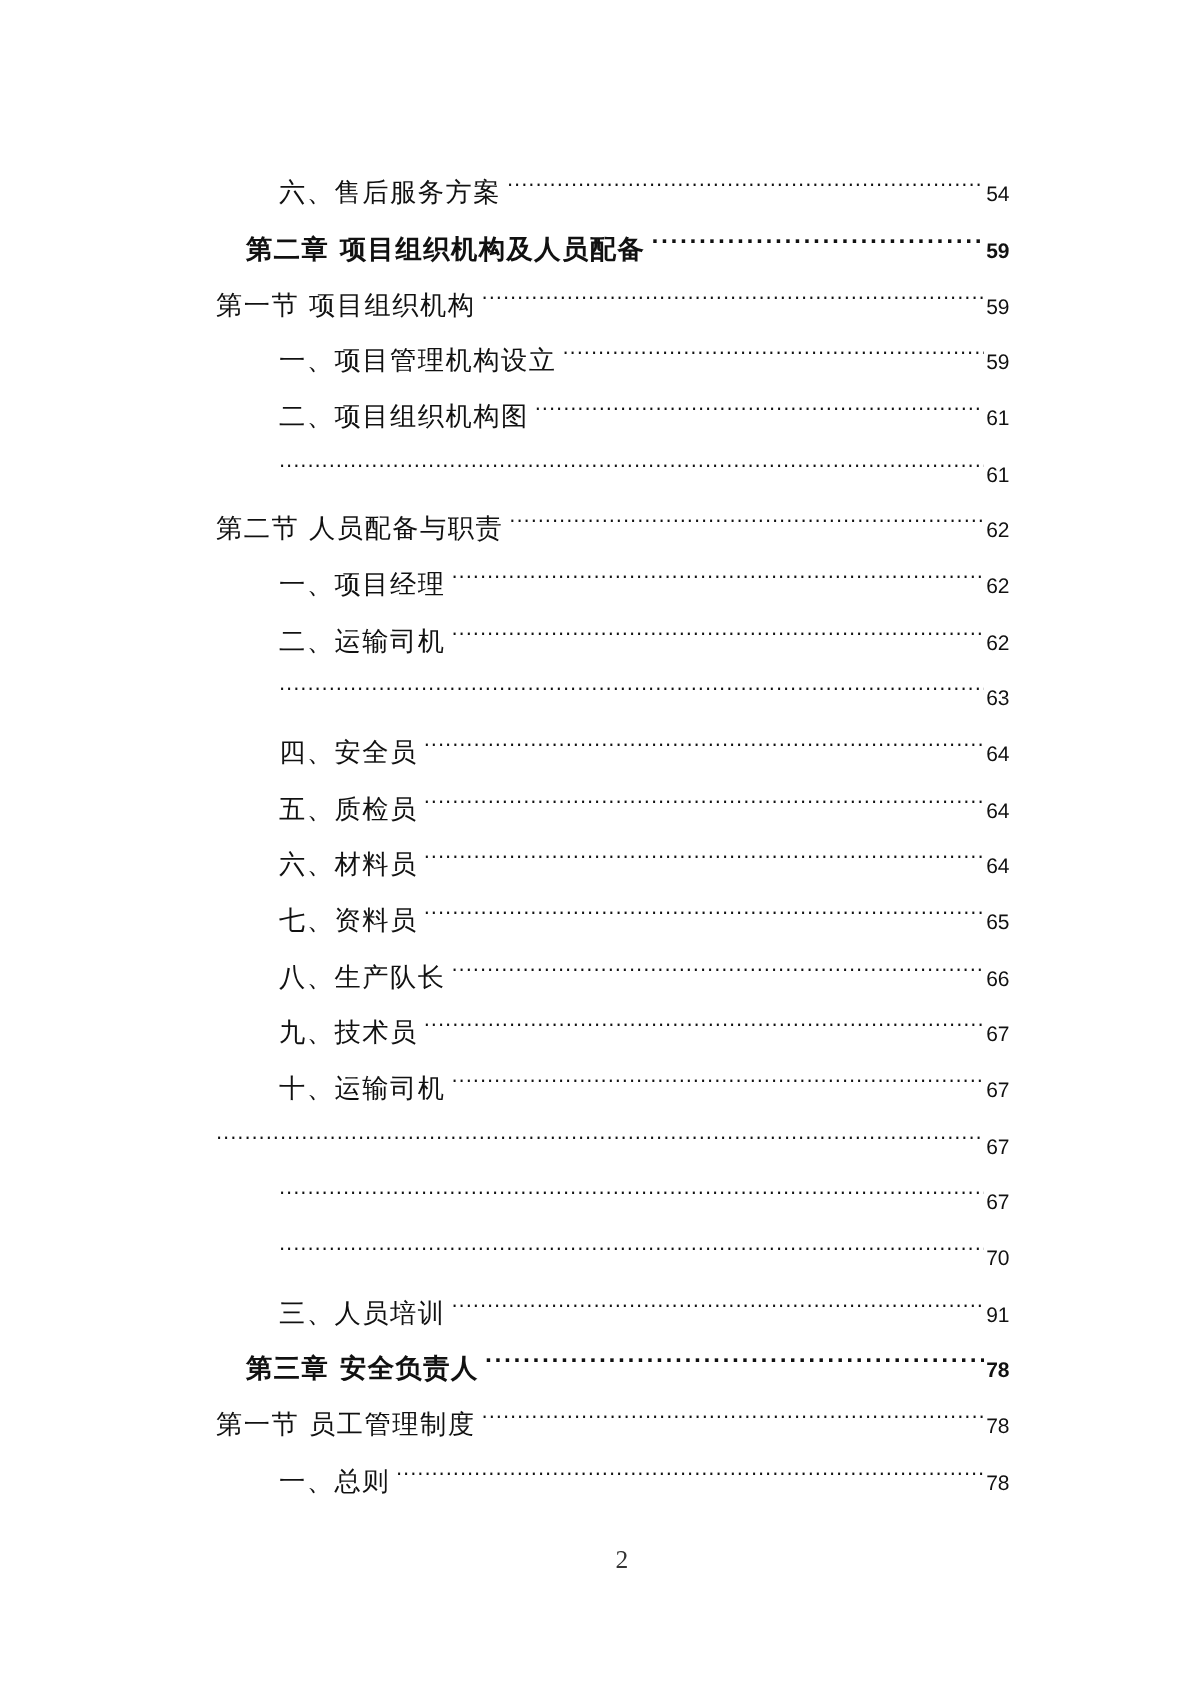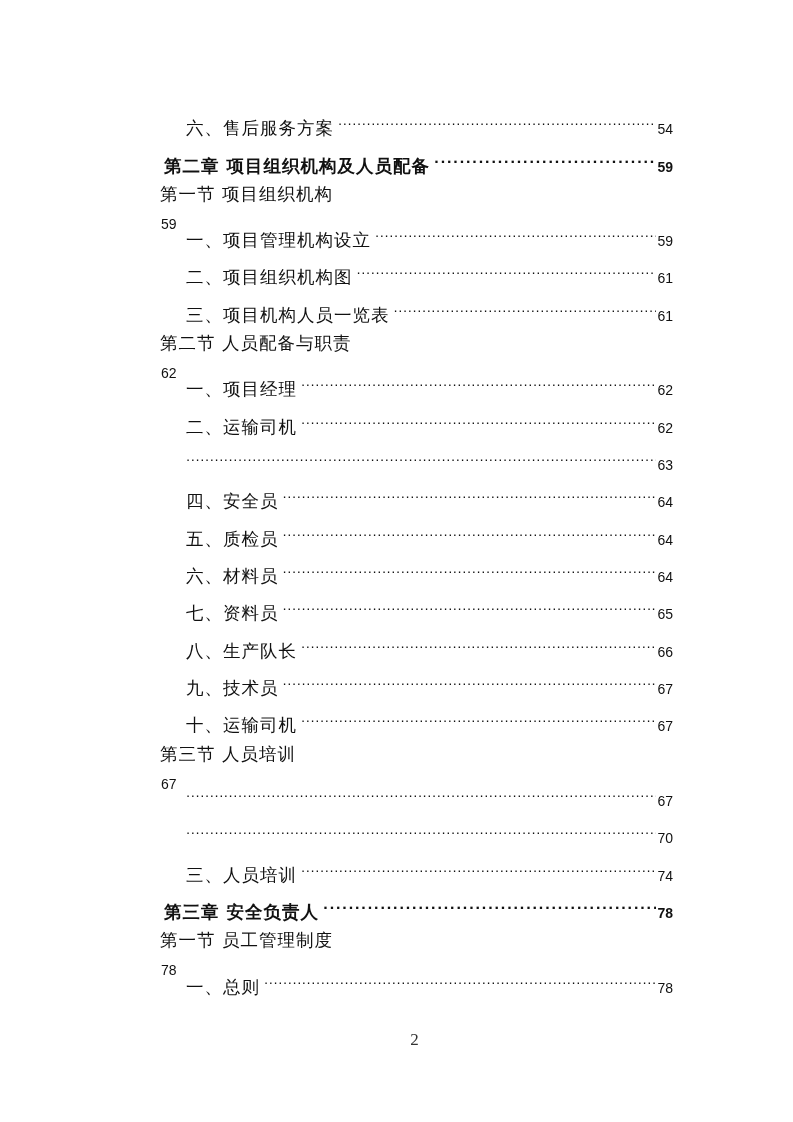--- a/index.html
+++ b/index.html
@@ -31,22 +31,21 @@
       line-height: 30px;
       white-space: nowrap;
     }
     .toc-row.level-chapter {
       left: 138px;
       font-weight: bold;
       font-size: 17.5px;
       margin-left: 26px;
     }
     .toc-row.level-section {
-      left: 160px;
-      flex-direction: column;
+      left: 144px;
     }
     .toc-row.level-item {
       left: 186px;
     }
     .toc-title {
       flex: 0 0 auto;
       letter-spacing: 1px;
       padding-right: 4px;
     }
     .toc-leader {
@@ -112,21 +111,20 @@
     <span class="toc-title">一、项目管理机构设立</span>
     <span class="toc-leader"></span>
     <span class="toc-page">59</span>
   </div>
   <div class="toc-row level-item" style="top:153px">
     <span class="toc-title">二、项目组织机构图</span>
     <span class="toc-leader"></span>
     <span class="toc-page">61</span>
   </div>
   <div class="toc-row level-item" style="top:191px">
-    <span class="toc-title">三、项目机构人员一览表</span>
     <span class="toc-leader"></span>
     <span class="toc-page">61</span>
   </div>
   <div class="toc-row level-section" style="top:228px">
     <span class="toc-title">第二节  人员配备与职责</span>
     <span class="toc-leader"></span>
     <span class="toc-page">62</span>
   </div>
   <div class="toc-row level-item" style="top:265px">
     <span class="toc-title">一、项目经理</span>
@@ -171,36 +169,35 @@
     <span class="toc-title">九、技术员</span>
     <span class="toc-leader"></span>
     <span class="toc-page">67</span>
   </div>
   <div class="toc-row level-item" style="top:601px">
     <span class="toc-title">十、运输司机</span>
     <span class="toc-leader"></span>
     <span class="toc-page">67</span>
   </div>
   <div class="toc-row level-section" style="top:639px">
-    <span class="toc-title">第三节  人员培训</span>
     <span class="toc-leader"></span>
     <span class="toc-page">67</span>
   </div>
   <div class="toc-row level-item" style="top:676px">
     <span class="toc-leader"></span>
     <span class="toc-page">67</span>
   </div>
   <div class="toc-row level-item" style="top:713px">
     <span class="toc-leader"></span>
     <span class="toc-page">70</span>
   </div>
   <div class="toc-row level-item" style="top:751px">
     <span class="toc-title">三、人员培训</span>
     <span class="toc-leader"></span>
-    <span class="toc-page">74</span>
+    <span class="toc-page">91</span>
   </div>
   <div class="toc-row level-chapter" style="top:788px">
     <span class="toc-title">第三章  安全负责人</span>
     <span class="toc-leader"></span>
     <span class="toc-page">78</span>
   </div>
   <div class="toc-row level-section" style="top:825px">
     <span class="toc-title">第一节  员工管理制度</span>
     <span class="toc-leader"></span>
     <span class="toc-page">78</span>

